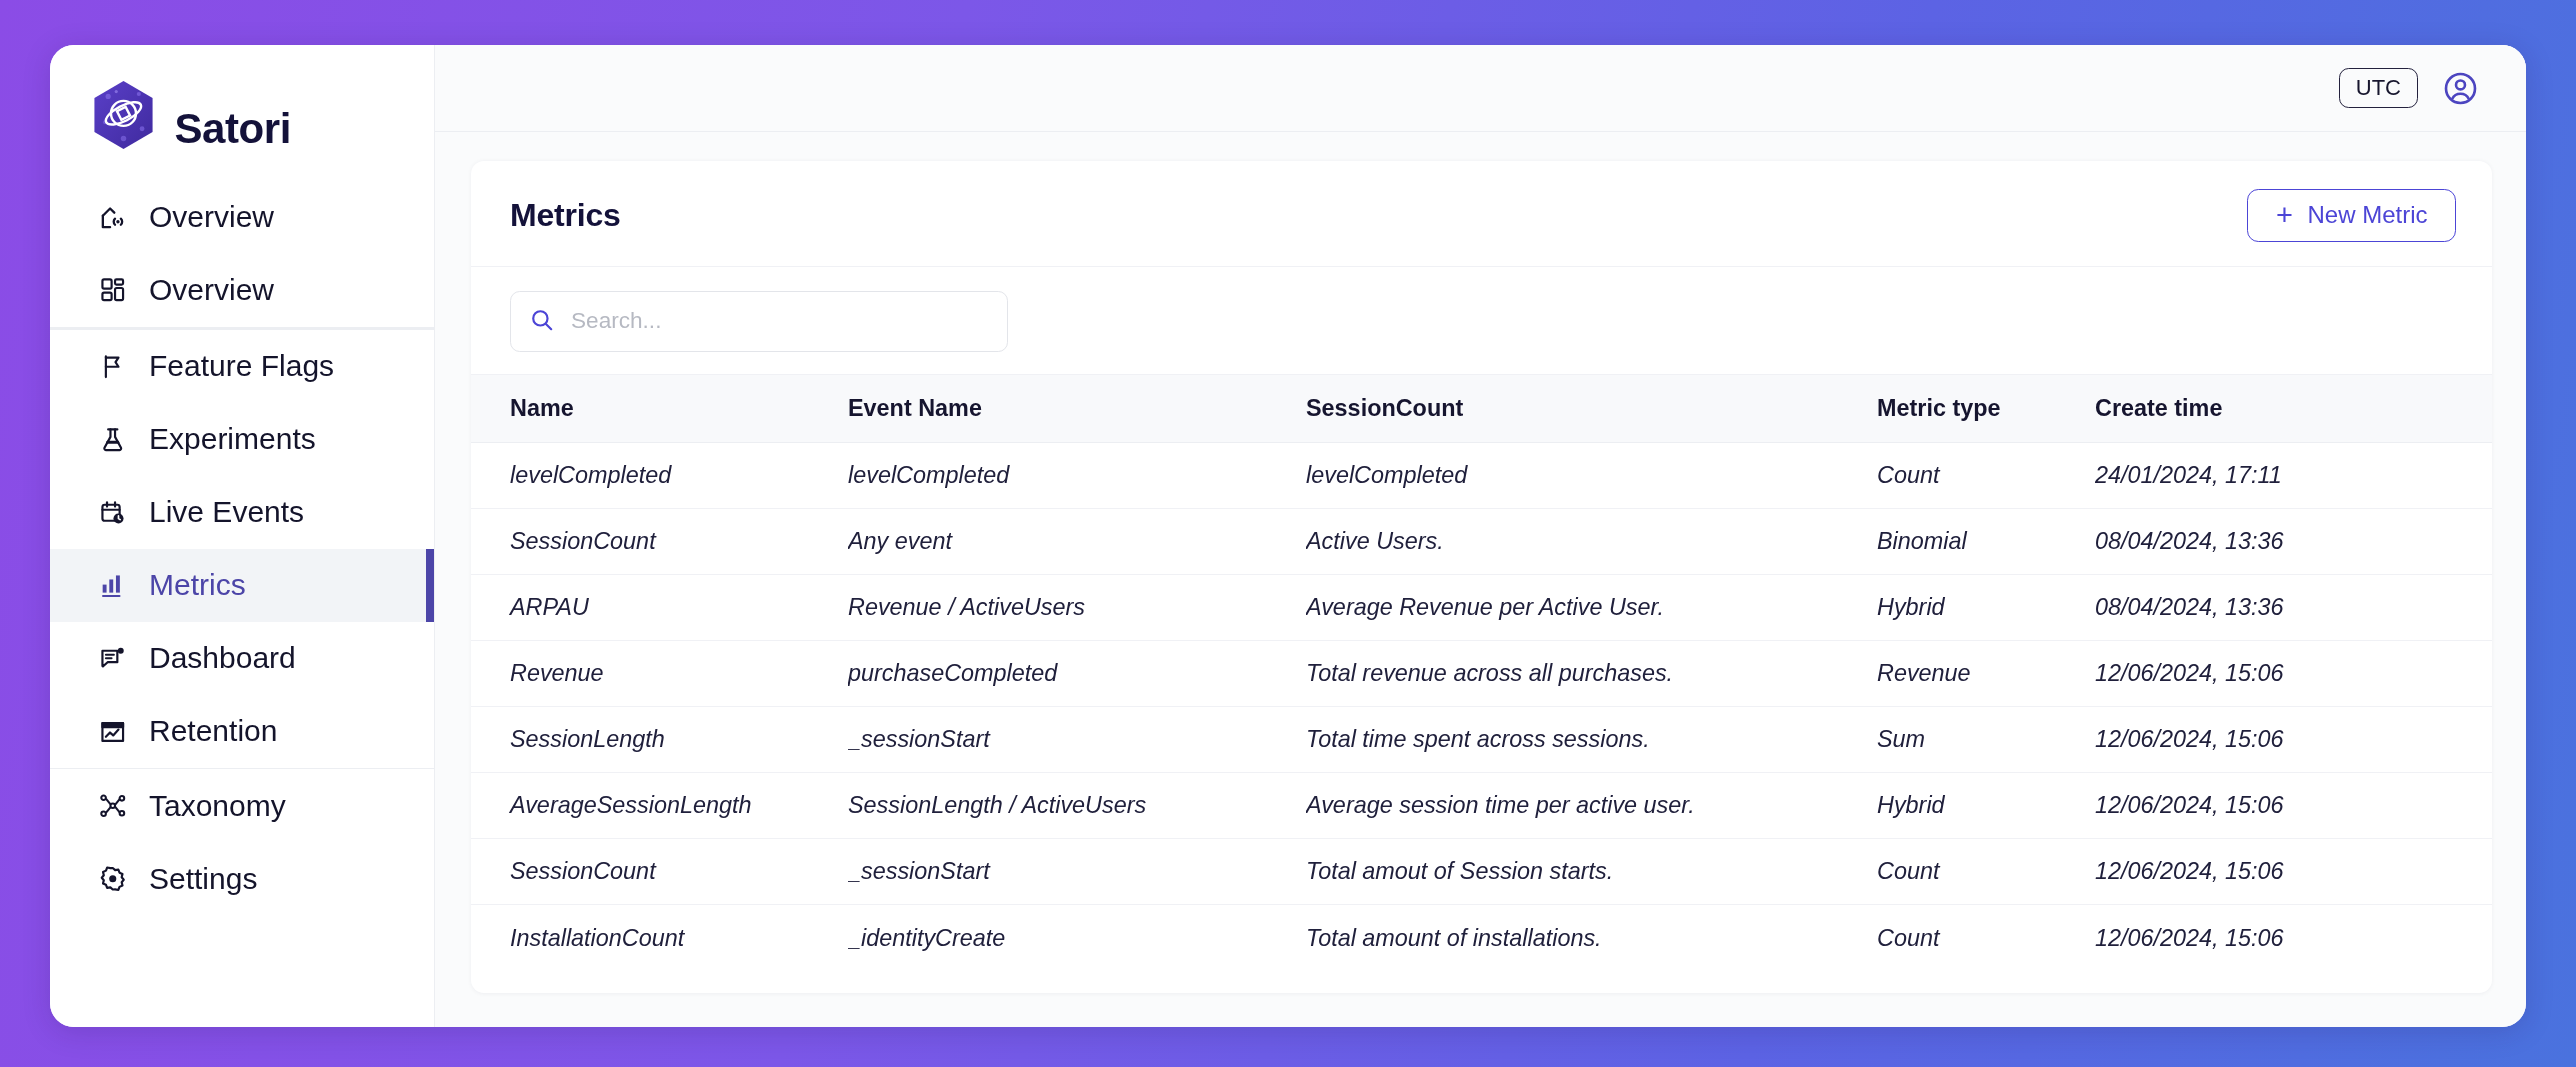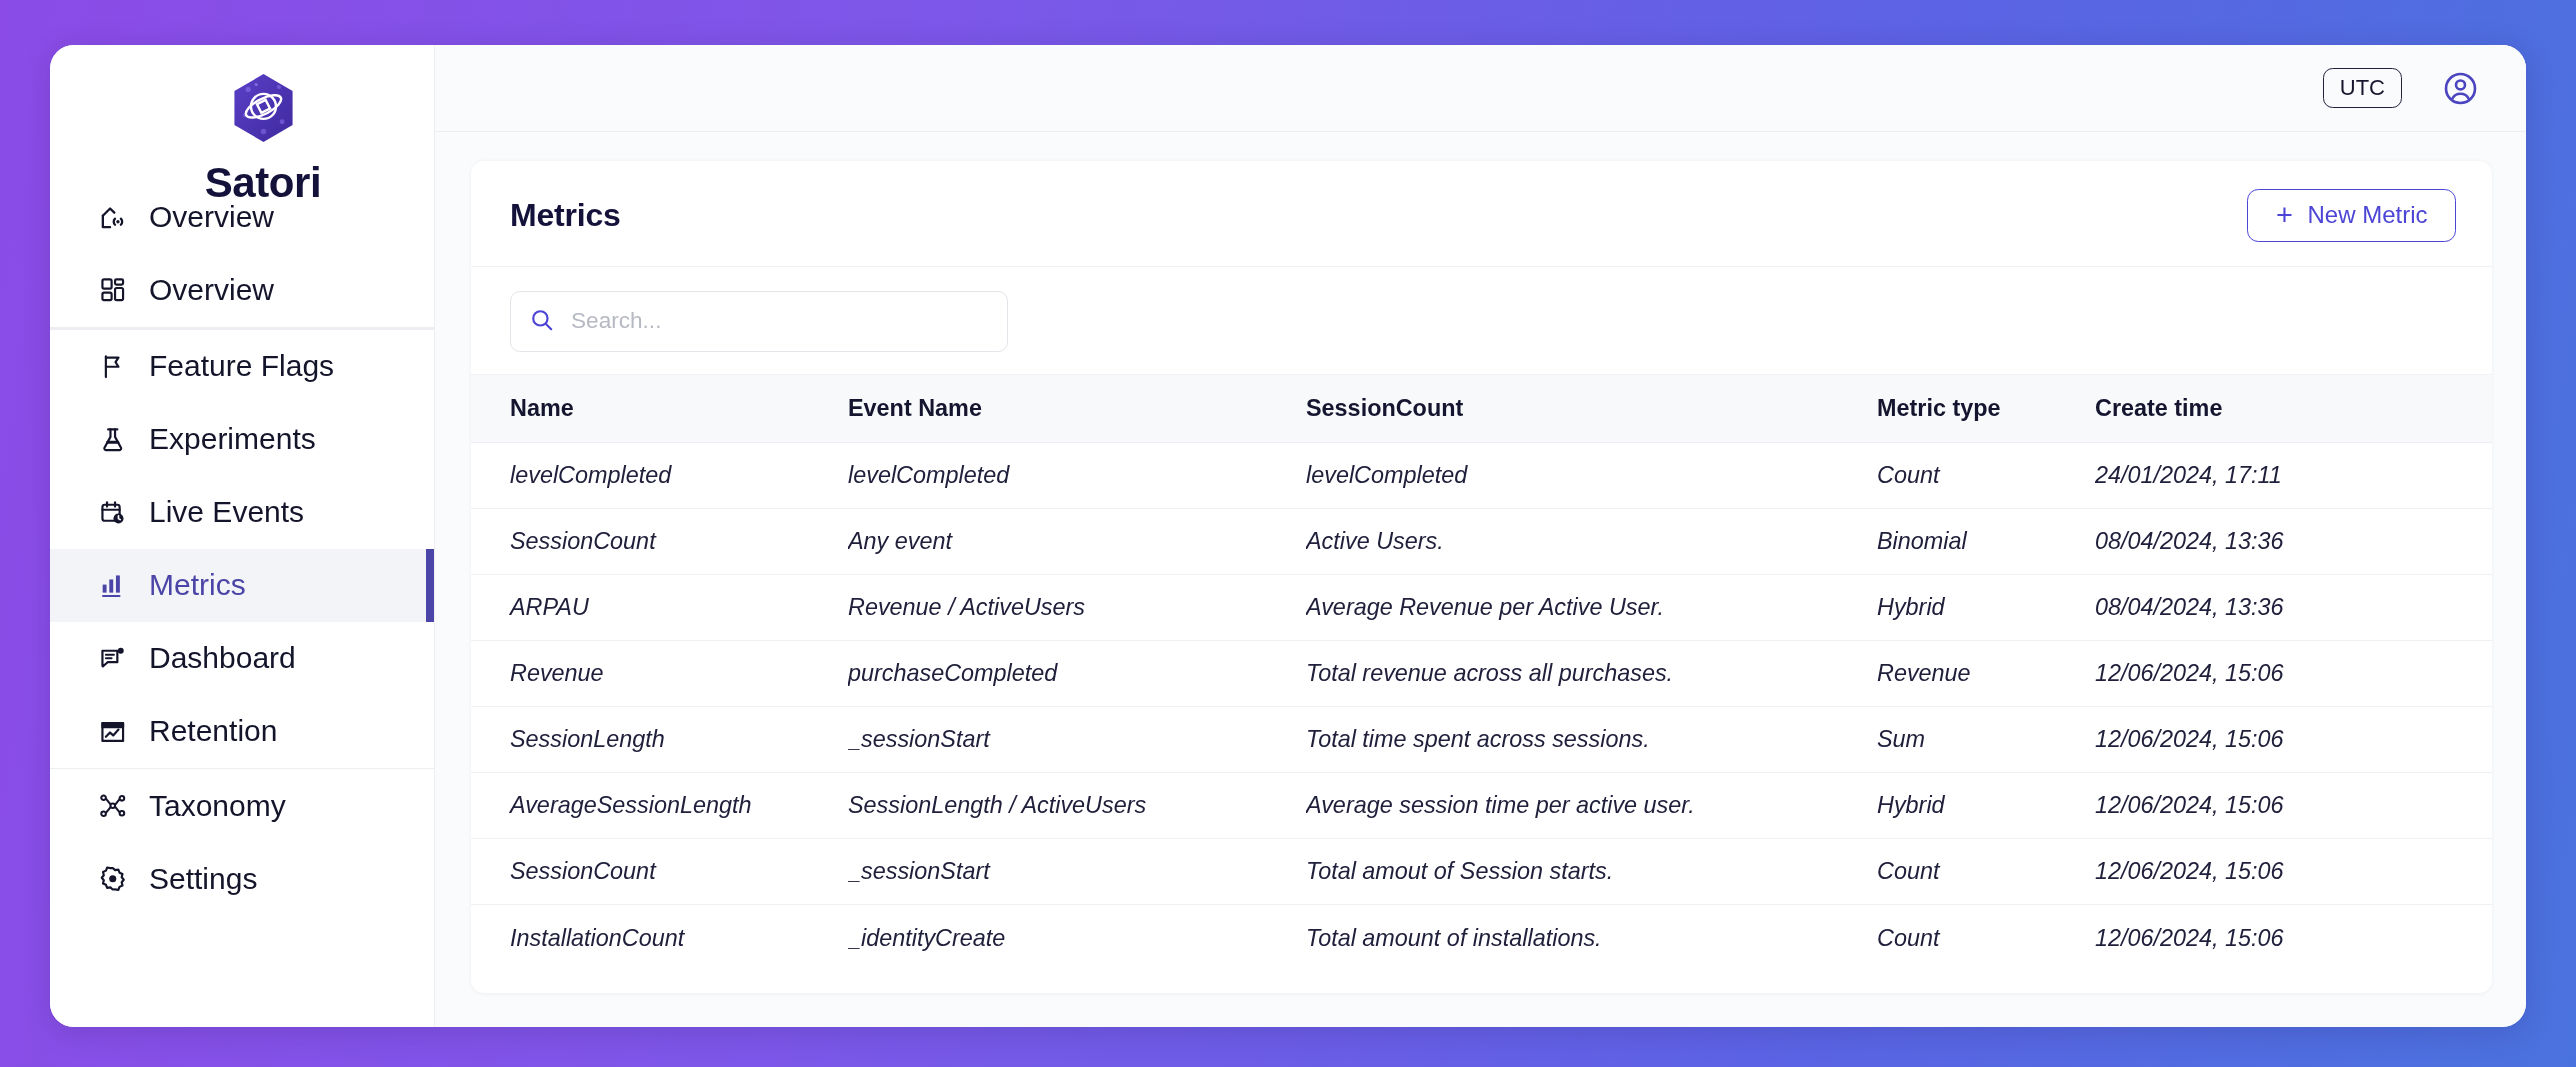--- a/index.html
+++ b/index.html
@@ -37,25 +37,24 @@
     background: #ffffff;
     border-right: 1.6px solid #eceef2;
     display: flex;
     flex-direction: column;
     padding-top: 14.6px;
     position: relative;
   }
 
   .brand {
     display: flex;
-    align-items: center;
+    align-items: flex-end;
     gap: 19.4px;
     padding: 13px 0 13px 42px;
     height: 103px;
-    flex-direction: column;
   }
 
   .brand-mark {
     width: 63px;
     height: 70px;
     position: relative;
     flex: 0 0 63px;
   }
 
   .brand-name {
@@ -132,21 +131,21 @@
 
   .topbar {
     height: 87px;
     flex: 0 0 87px;
     background: #fafbfc;
     border-bottom: 1.6px solid #eceef2;
     display: flex;
     align-items: center;
     justify-content: flex-end;
     padding-right: 47px;
-    gap: 40px;
+    gap: 24px;
   }
 
   .tz-chip {
     border: 1.6px solid #23213d;
     border-radius: 9.7px;
     padding: 6.5px 16px;
     font-size: 22px;
     font-weight: 400;
     color: #17162e;
     line-height: 1.15;

